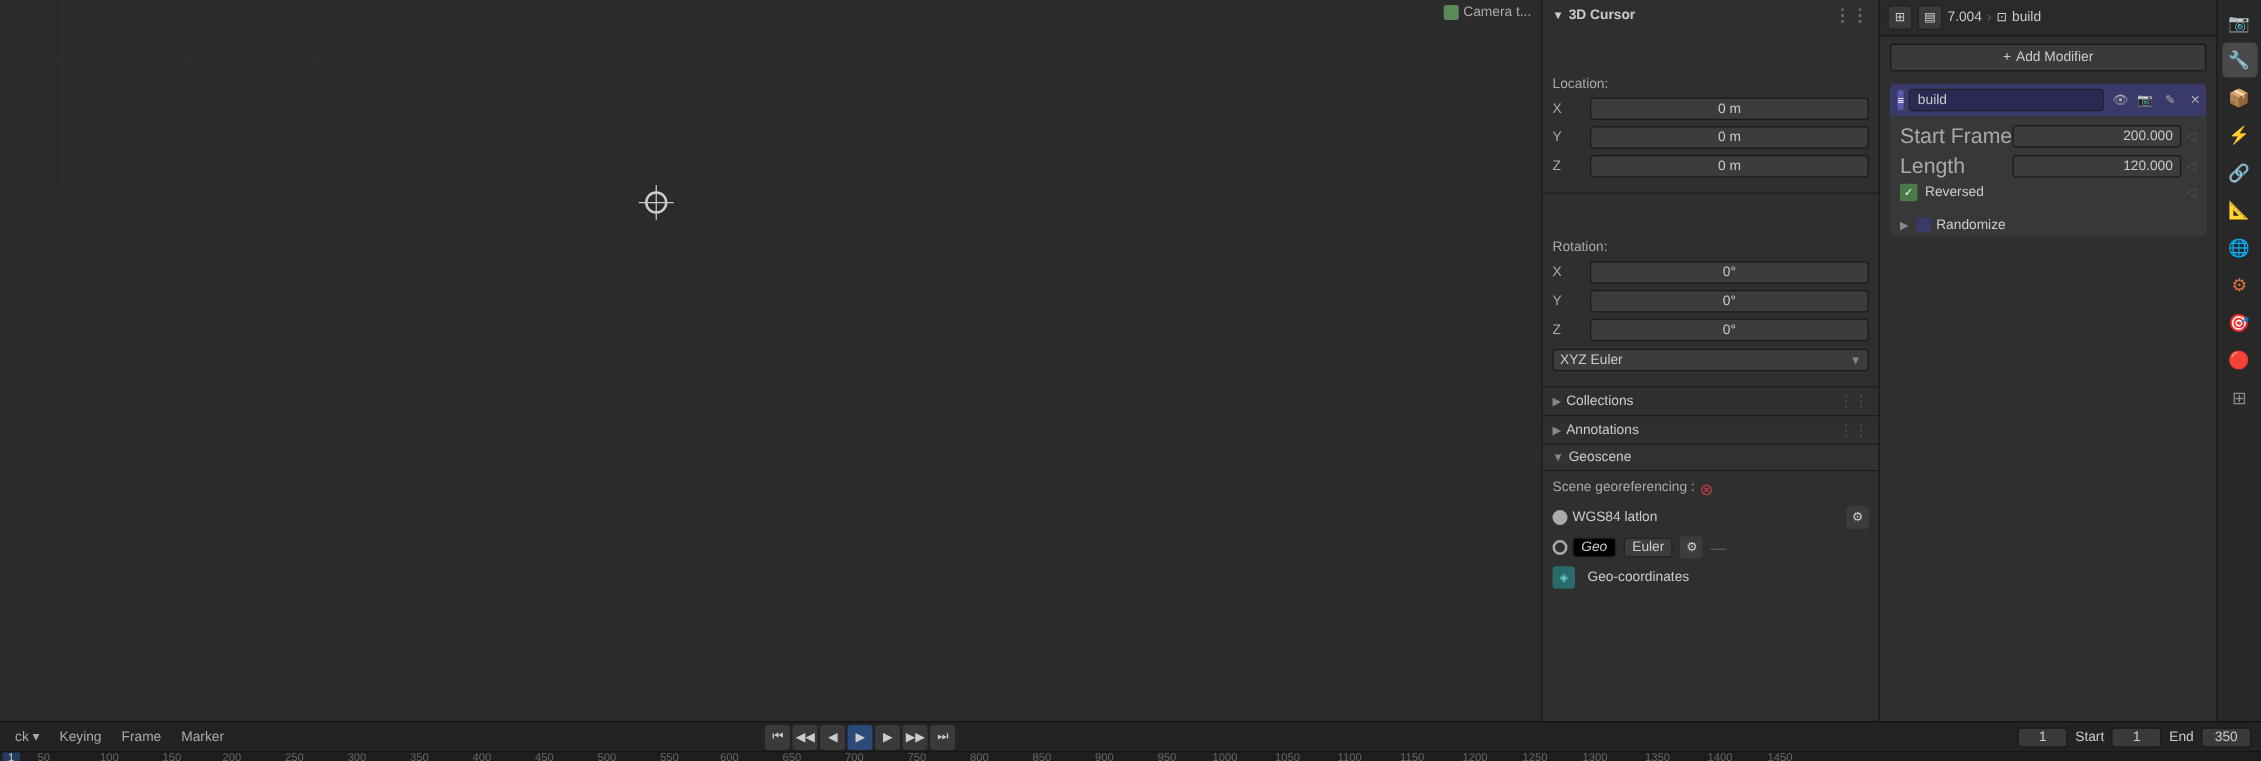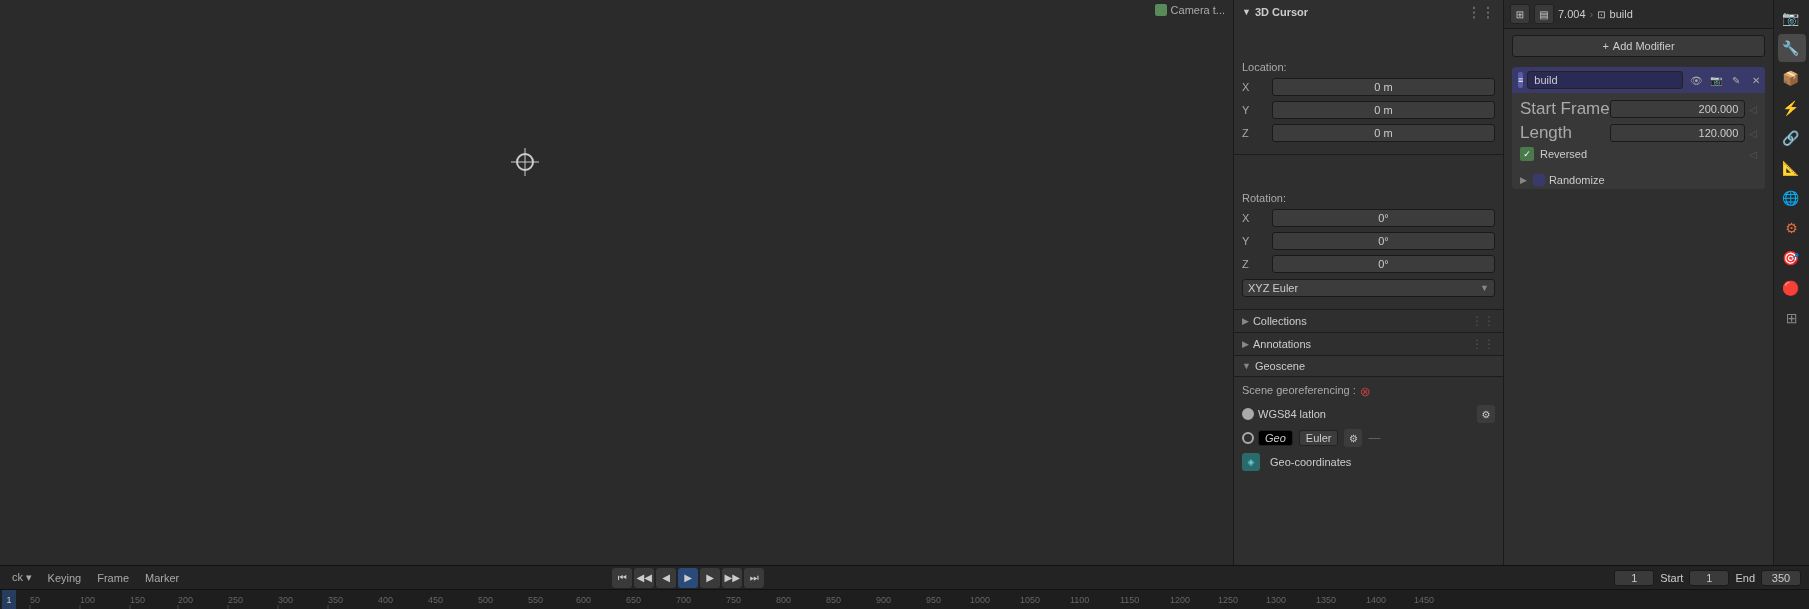--- a/index.html
+++ b/index.html
@@ -345,21 +345,21 @@
       color: #888;
     }
 
     .sidebar-icon-btn.active {
       background: #4a4a4a;
       color: #ccc;
     }
 
     
     .timeline-bar {
-      height: 44px;
+      height: 32px;
       background: #1e1e1e;
       border-top: 1px solid #111;
       display: flex;
       flex-direction: column;
     }
 
     .timeline-controls {
       display: flex;
       align-items: center;
       padding: 2px 8px;

